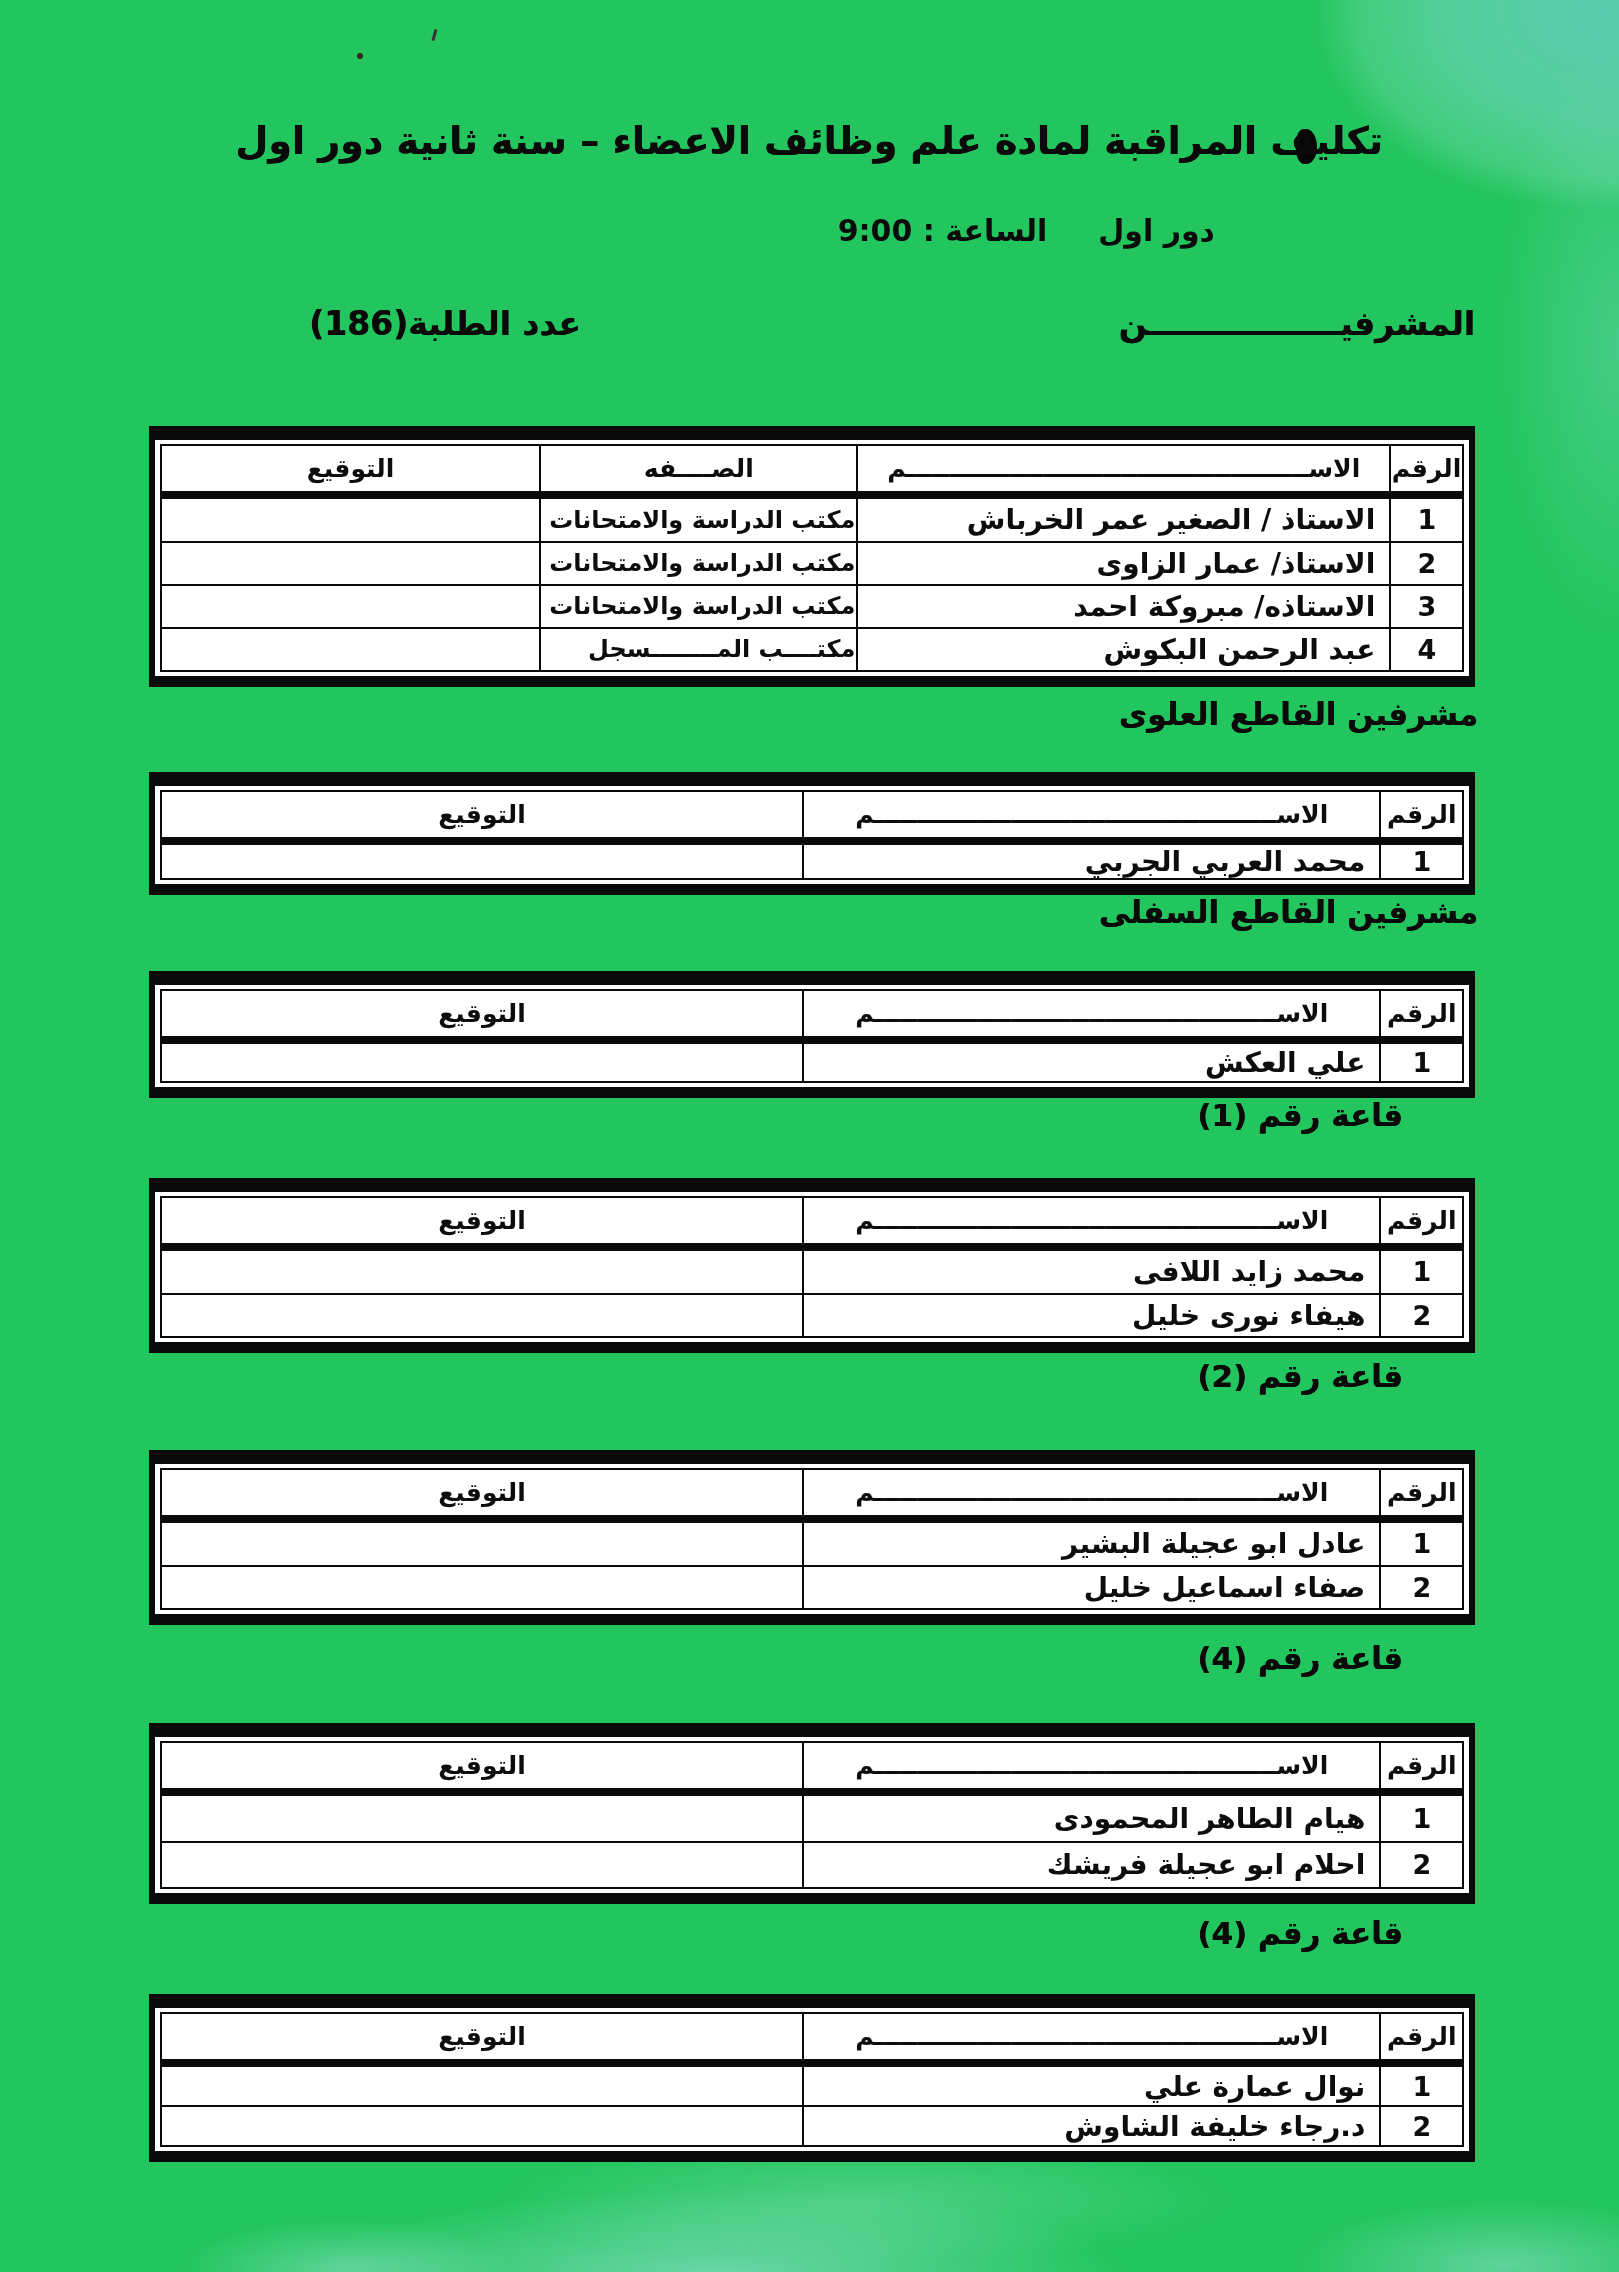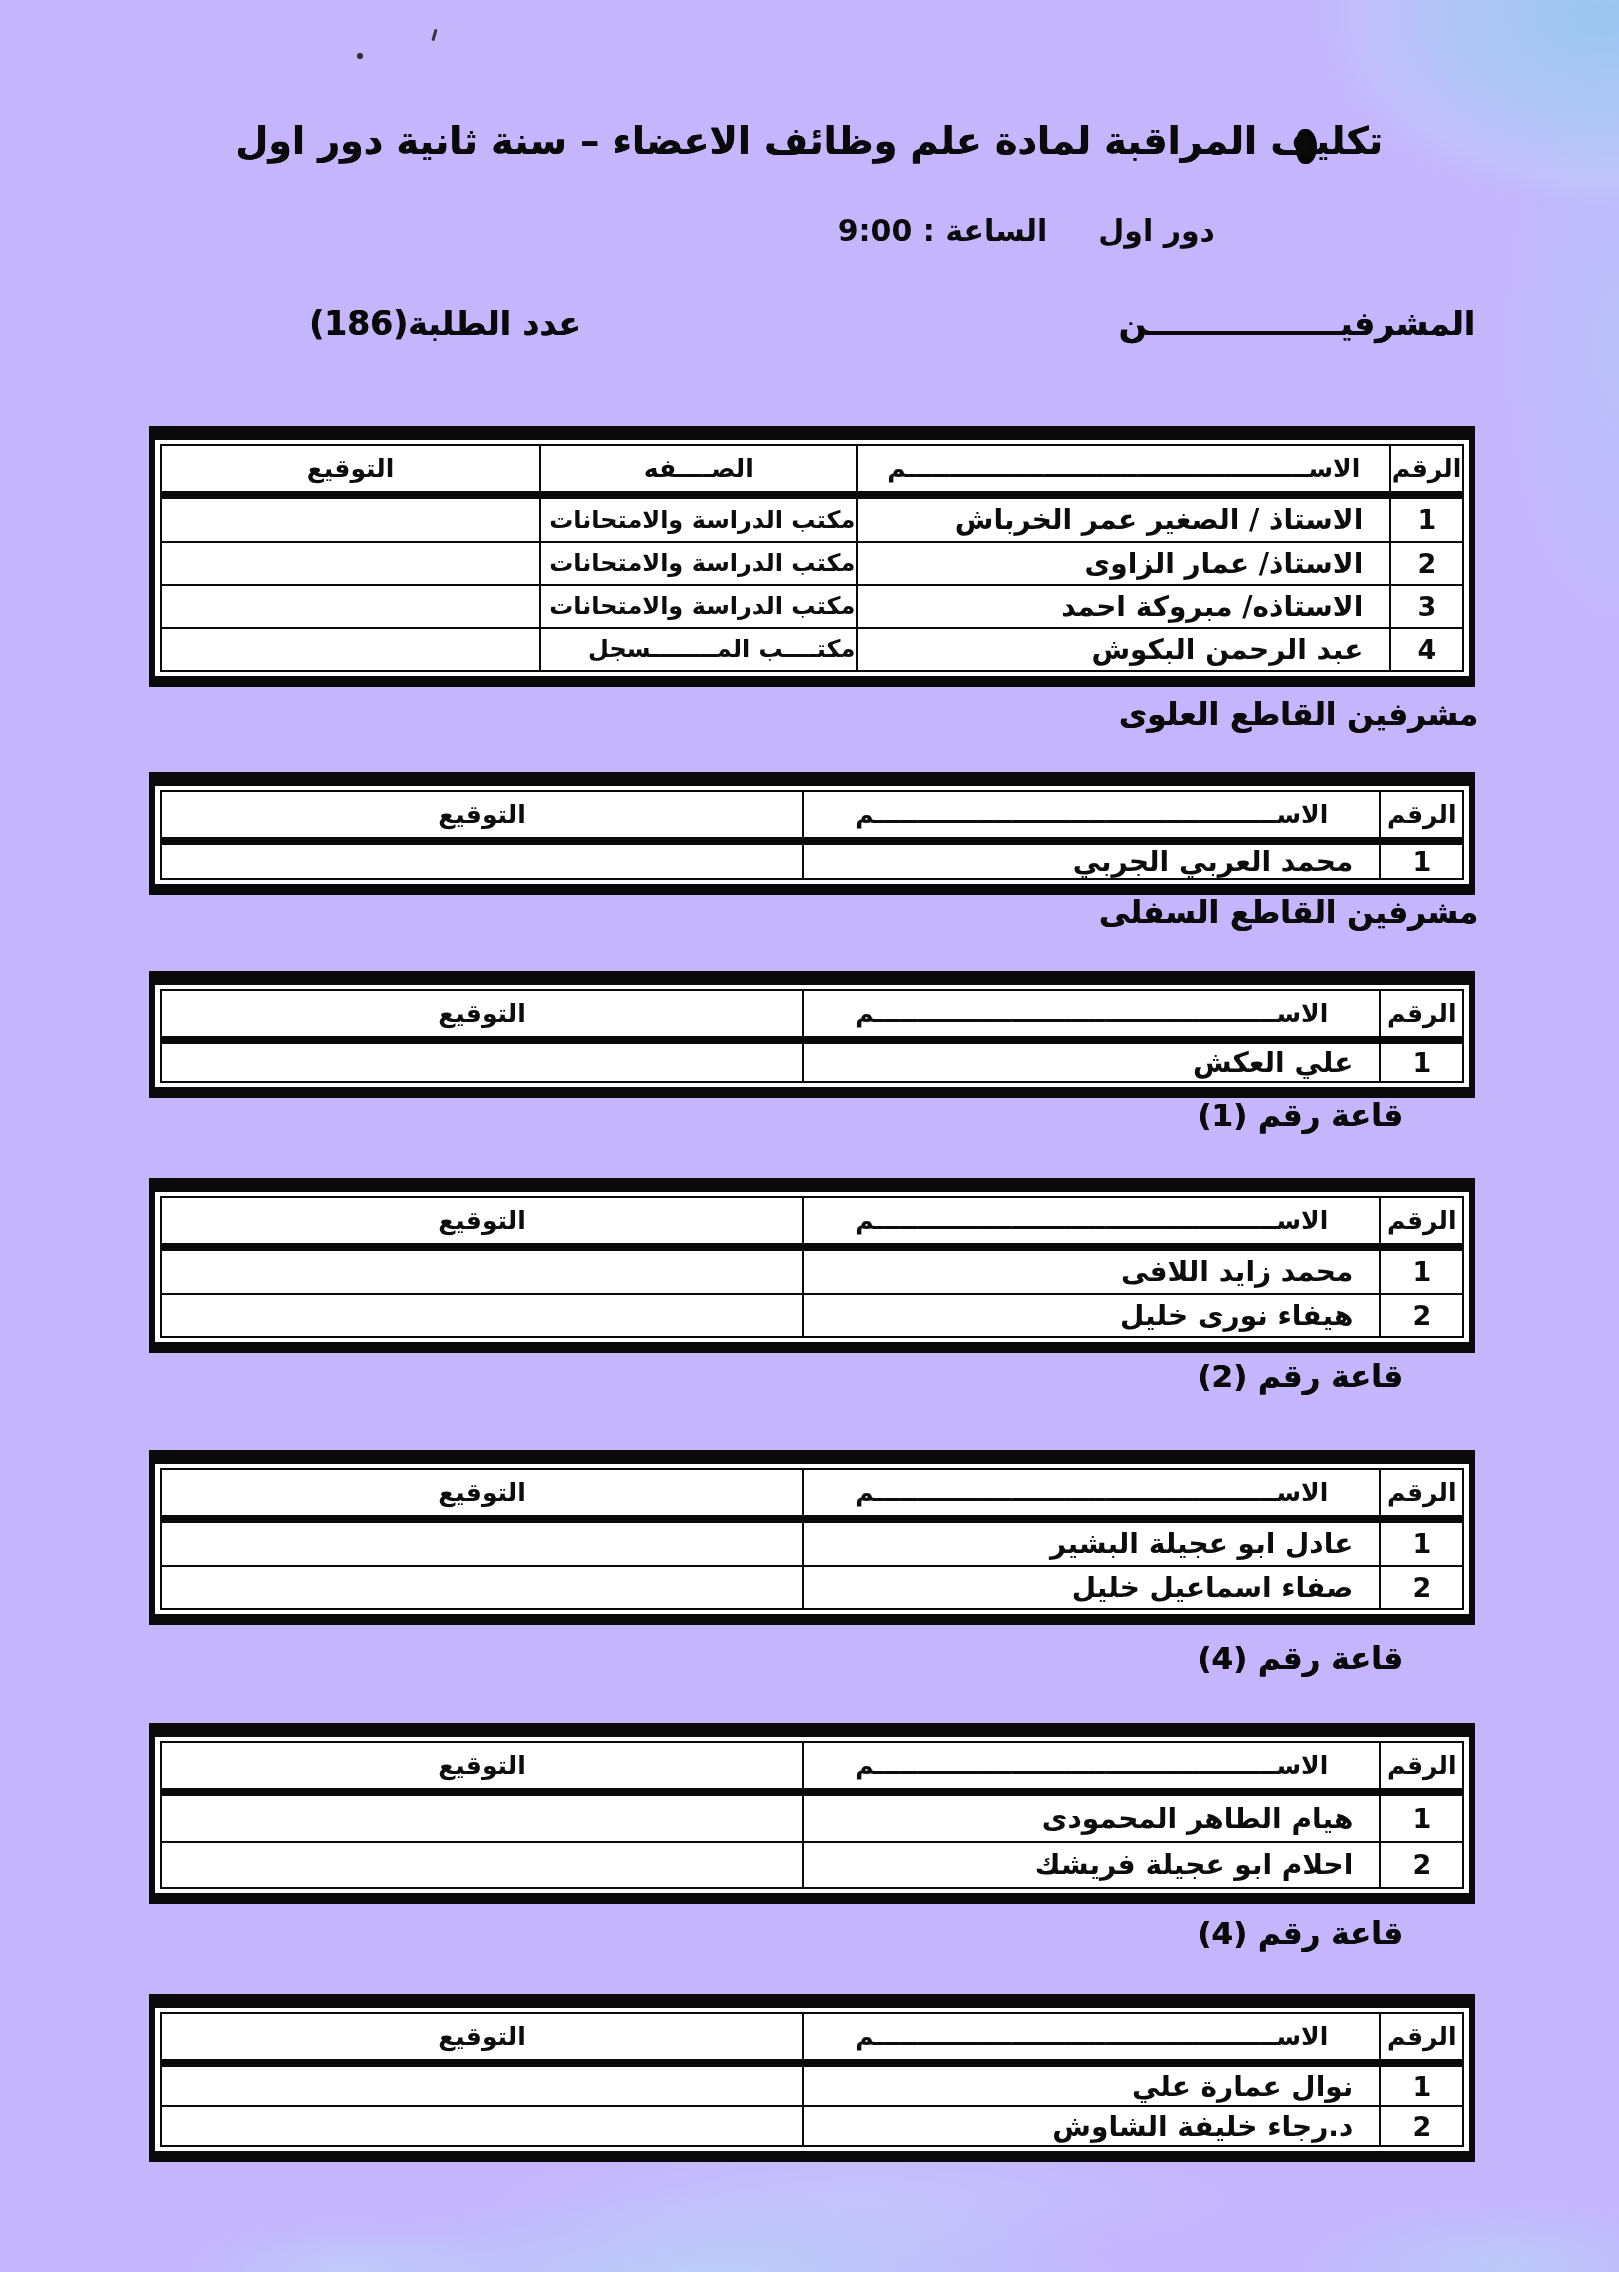--- a/index.html
+++ b/index.html
@@ -1,21 +1,21 @@
 <!DOCTYPE html>
 <html lang="ar" dir="rtl" style="font-size:10.7px"><head>
 <meta charset="utf-8">
 <style>
   html,body{margin:0;padding:0;background:#8b8b8b;}
   .page{
     position:relative;
     width:1620px;
     height:2273px;
     margin:0 auto;
-    background:#c4b5fd;
+    background:#22c55e;
     overflow:hidden;
     font-family:"DejaVu Sans", sans-serif;
     direction:rtl;
     color:#0d0d0d;
   }
   
   .page::before{
     content:"";
     position:absolute; inset:0;
     pointer-events:none;
@@ -70,21 +70,21 @@
     font-weight:bold; color:#0d0d0d;
     overflow:hidden;
   }
   .tbl thead th{
     border-bottom:8.7px solid #0a0a0a;
     height:43px; font-size:25px; text-align:center;
     white-space:nowrap;
   }
   .tbl td{font-size:28px; vertical-align:middle;}
   td.c-num{text-align:center; font-size:27px;}
-  td.c-name{text-align:right; padding:0 26px; white-space:nowrap;}
+  td.c-name{text-align:right; padding:0 14px; white-space:nowrap;}
   td.c-role{text-align:right; font-size:24px; white-space:nowrap;}
   td.c-sig{}
 
   .lbl{
     position:absolute;
     font-size:31px; font-weight:bold; color:#0a0a0a;
     text-shadow:0.4px 0 0 currentColor;
     white-space:nowrap;
   }
 </style>

